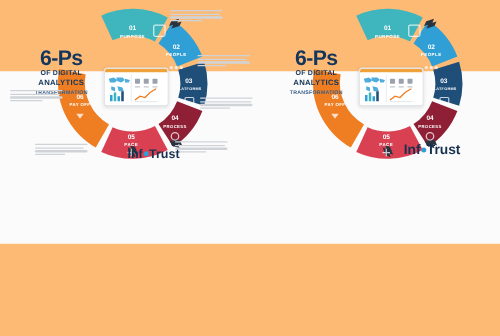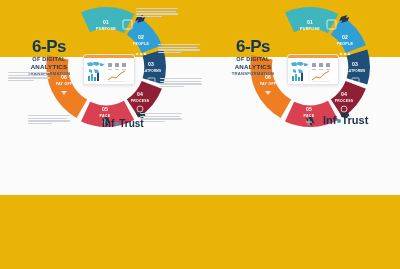--- a/index.html
+++ b/index.html
@@ -4,21 +4,21 @@
 <style>
   html,body{margin:0;padding:0;}
   body{
     width:400px;height:269px;
     background:#ffffff;
     font-family:"Liberation Sans", sans-serif;
     overflow:hidden;
   }
   .stage{
     position:absolute;left:0;top:0;width:400px;height:269px;
-    background:#eab308;
+    background:#fdba74;
   }
   .canvas{
     position:absolute;left:0;top:57px;width:400px;height:138px;
     background:#fbfbfc;
   }
   .panel{position:absolute;top:0;height:138px;}
   .panel-left{left:6px;width:196px;}
   .panel-right{left:214px;width:180px;}
 
   

